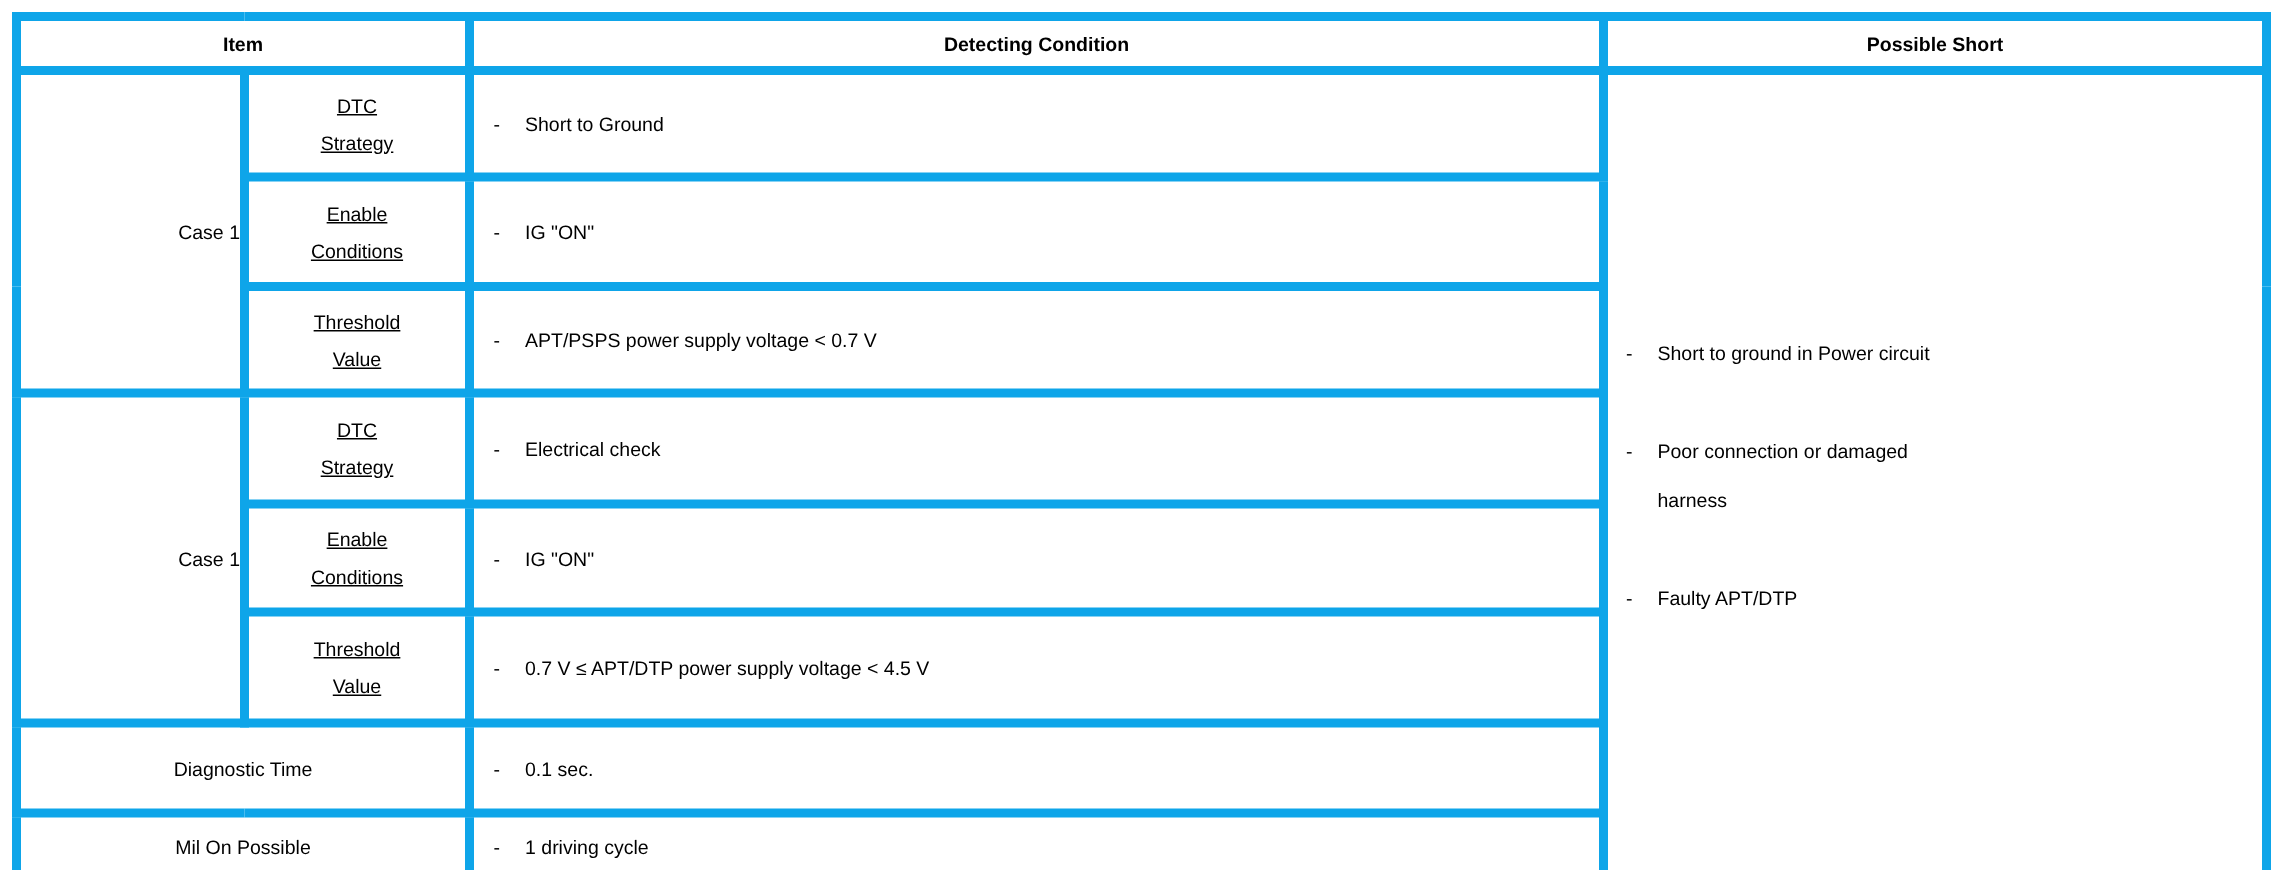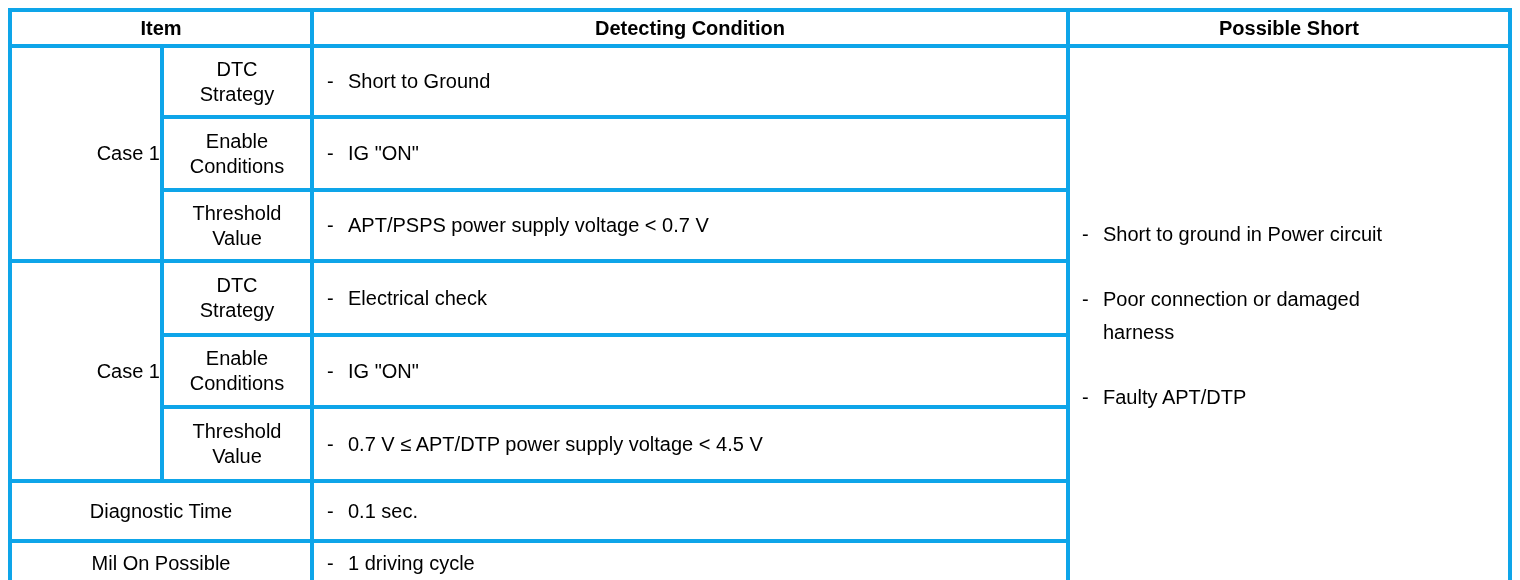--- a/index.html
+++ b/index.html
@@ -18,45 +18,46 @@
     overflow: hidden;
   }
   table.dtc-table {
     border-collapse: collapse;
     table-layout: fixed;
     width: 1500px;
     height: 564px;
   }
   table.dtc-table th,
   table.dtc-table td {
-    border: 4px solid #0ea5e9;
+    border: 6px solid #0ea5e9;
     padding: 0;
     box-sizing: border-box;
     vertical-align: middle;
-    font-size: 20px;
+    font-size: 13px;
   }
   table.dtc-table {
     border: 4px solid #000000;
   }
   
   tr.minor > td {
     border-top-width: 1px;
   }
   th.col-header {
     font-size: 20px;
     font-weight: bold;
     text-align: center;
   }
   td.case-cell {
     text-align: right;
   }
   td.label-cell {
     text-align: center;
     white-space: pre-line;
     line-height: 25px;
+    text-decoration: underline;
   }
   td.summary-label-cell {
     text-align: center;
   }
   td.value-cell {
     text-align: left;
   }
   .value-wrap {
     display: flex;
     align-items: flex-start;

